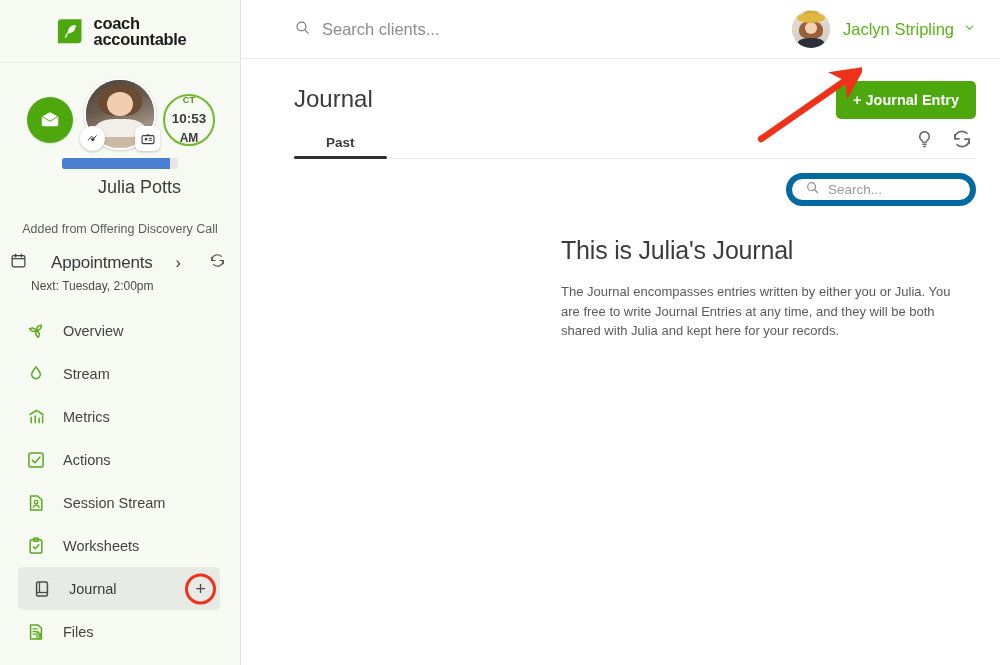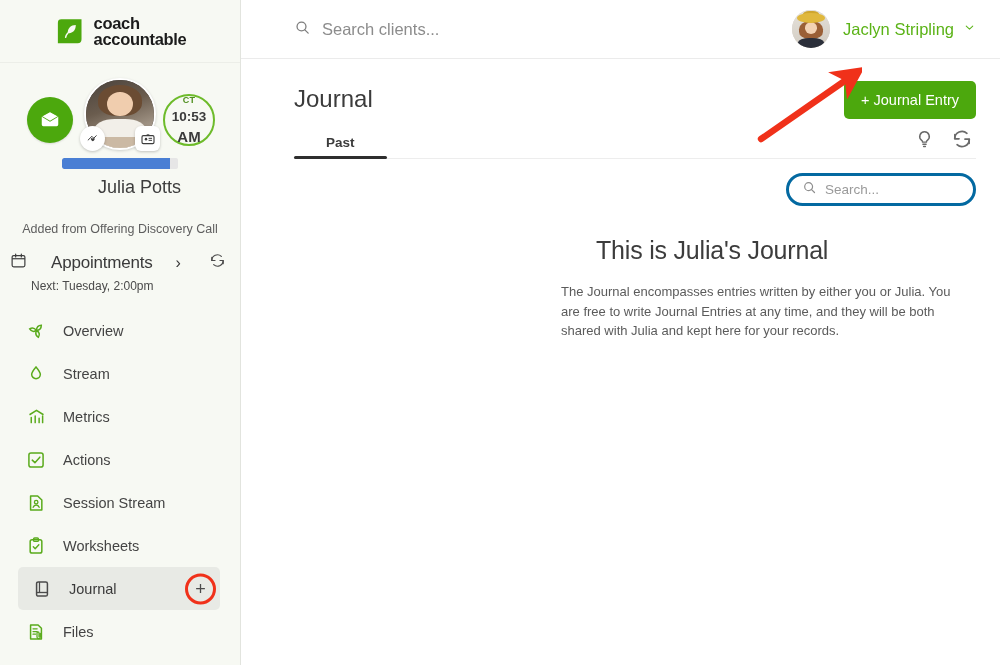--- a/index.html
+++ b/index.html
@@ -121,21 +121,21 @@
     width: 52px; height: 52px;
     border-radius: 50%;
     border: 2px solid #6dbb2a;
     background: #f7f9f3;
     display: flex; flex-direction: column;
     align-items: center; justify-content: space-between;
     line-height: 1;
   }
   .time-badge .tz { font-size: 9px; font-weight: bold; color: #4f8f1e; letter-spacing: .3px; }
   .time-badge .hm { font-size: 13.5px; font-weight: bold; color: #3b3b3b; margin: 1px 0; }
-  .time-badge .ap { font-size: 15px; font-weight: bold; color: #3b3b3b; }
+  .time-badge .ap { font-size: 12px; font-weight: bold; color: #3b3b3b; }
 
   .mini-badges {
     position: absolute;
     left: 0; right: 0; top: 51px;
     display: flex; justify-content: center; gap: 30px;
     pointer-events: none;
   }
   .mini-badge {
     width: 25px; height: 25px;
     border-radius: 6px;
@@ -337,51 +337,50 @@
   .tool-btn { width: 24px; height: 24px; display: flex; align-items: center; justify-content: center; cursor: pointer; }
 
   .entry-btn {
     position: absolute;
     right: 24px; top: 22px;
     background: #4ca80d;
     color: #fff;
     border: none;
     border-radius: 5px;
     font-size: 14.5px;
-    font-weight: normal;
+    font-weight: bold;
     padding: 11px 17px;
     cursor: pointer;
     font-family: "Liberation Sans", sans-serif;
   }
 
   .search-pill-row { display: flex; justify-content: flex-end; padding: 14px 24px 0 0; }
   .search-pill {
     width: 190px; height: 33px;
-    border: 3px solid #0369a1;
+    border: 6px solid #0369a1;
     border-radius: 17px;
     display: flex; align-items: center; gap: 8px;
     padding: 0 13px;
     background: #fff;
   }
   .search-pill input {
     border: none; outline: none; background: transparent;
     font-size: 13.5px; color: #555; width: 100%;
     font-family: "Liberation Sans", sans-serif;
   }
   .search-pill input::placeholder { color: #9a9a9a; }
 
   
   .content-body { padding: 42px 24px 0 320px; }
   .content-body.pos { padding: 0; position: absolute; left: 320px; top: 236px; right: 24px; }
   .content-h2 {
     font-size: 25px;
     color: #3c3c3c;
     font-weight: 400;
     letter-spacing: -0.2px;
-    margin-left: 35px;
   }
   .content-p {
     margin-top: 17px;
     font-size: 13px;
     line-height: 1.5;
     color: #5b5b5b;
     max-width: 404px;
   }
 
   

